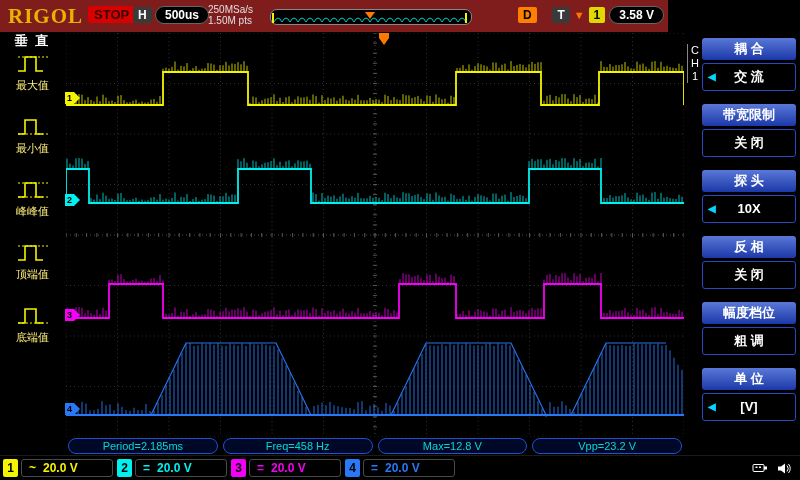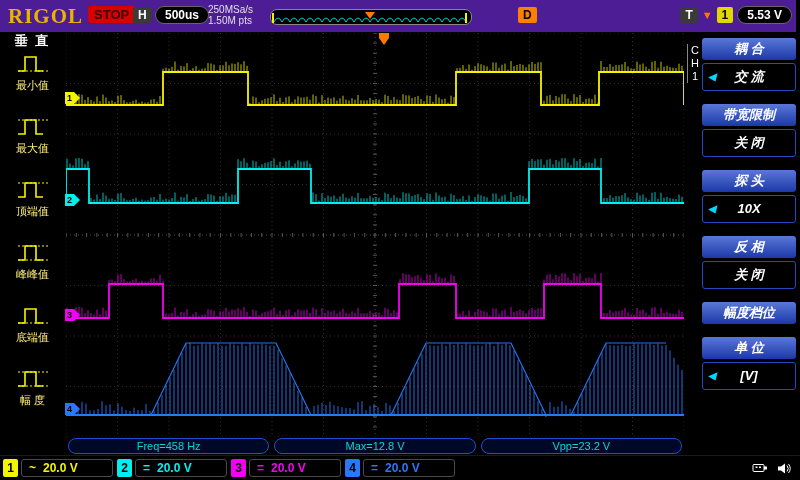--- a/index.html
+++ b/index.html
@@ -1,20 +1,20 @@
 <!DOCTYPE html>
 <html><head>
 <meta charset="utf-8">
 <style>
   html,body{margin:0;padding:0;background:#000;}
   body{width:800px;height:480px;position:relative;overflow:hidden;
        font-family:"Liberation Sans",sans-serif;-webkit-font-smoothing:none;}
 
   
-  .topbar{position:absolute;left:0;top:0;width:796px;height:32px;background:#4c1d95;}
+  .topbar{position:absolute;left:0;top:0;width:668px;height:32px;background:#7f1d1d;}
   .brand{position:absolute;left:8px;top:4px;font:bold 21px "Liberation Serif",serif;color:#e8b400;letter-spacing:1px;}
   .stop{position:absolute;left:88px;top:6px;background:#d80000;color:#3a0000;font-weight:bold;font-size:13px;
         padding:1px 6px;border-radius:3px;}
   .badge{background:#3a3a3a;color:#fff;font-weight:bold;font-size:12px;padding:1px 5px;border-radius:2px;}
   .pill{background:#000;border:1px solid #666;border-radius:9px;color:#fff;font-weight:bold;font-size:12px;padding:1px 9px;}
   .hlabel{position:absolute;left:133px;top:7px;}
   .tbpill{position:absolute;left:155px;top:6px;}
   .rates{position:absolute;left:208px;top:4px;color:#e0e0e0;font-size:10px;line-height:11px;}
   .hpos{position:absolute;left:270px;top:9px;width:200px;height:14px;border:1px solid #888;border-radius:7px;background:#000;}
   .dbadge{position:absolute;left:518px;top:7px;background:#ff8000;color:#000;}
@@ -36,21 +36,21 @@
          line-height:12px;padding-left:2px;clip-path:polygon(0 0,60% 0,100% 50%,60% 100%,0 100%);}
   .measrow{position:absolute;left:3px;top:406px;width:614px;height:16px;display:flex;gap:5px;}
   .mpill{flex:1;background:#000828;border:1px solid #2050d0;border-radius:8px;color:#00d8d8;
          font-size:11px;line-height:14px;text-align:center;white-space:nowrap;overflow:hidden;}
   .mpill.sel{background:#1545d5;border-color:#4878ff;color:#fff;}
 
   
   .rpanel{position:absolute;left:685px;top:32px;width:115px;height:423px;background:#000;}
   .rtab{position:absolute;left:2px;top:12px;color:#fff;font-size:11px;writing-mode:vertical-rl;
         text-orientation:upright;letter-spacing:1px;border-left:1px solid #888;padding-left:1px;}
-  .rgroups{position:absolute;left:17px;top:6px;width:94px;font-style:italic;}
+  .rgroups{position:absolute;left:17px;top:6px;width:94px;}
   .rgroup{margin-bottom:13px;}
   .rlabel{height:22px;line-height:22px;text-align:center;color:#fff;font-weight:bold;font-size:13px;
           background:linear-gradient(#5a78d8,#1c38a8);border-radius:3px;}
   .rvalue{margin-top:3px;height:26px;line-height:26px;text-align:center;color:#fff;font-weight:bold;
           font-size:13px;background:#000;border:1px solid #2848c0;border-radius:3px;position:relative;cursor:pointer;}
   .rarrow{position:absolute;left:5px;top:0;color:#00d8ff;font-size:10px;}
 
   
   .botbar{position:absolute;left:0;top:455px;width:800px;height:25px;background:#000;border-top:1px solid #1a1a1a;
           display:flex;align-items:center;padding-left:3px;box-sizing:border-box;gap:4px;}
@@ -78,57 +78,52 @@
         <line x1="2" y1="1" x2="2" y2="11" stroke="#f4f400" stroke-width="2"></line>
         <line x1="195" y1="1" x2="195" y2="11" stroke="#f4f400" stroke-width="2"></line>
         <polygon points="94,0 104,0 99,7" fill="#ff7800"></polygon>
       </svg>
   </div>
   <span class="badge dbadge">D</span>
   <div class="tgrp">
     <span class="badge">T</span>
     <span class="tarrow">▼</span>
     <span class="tch">1</span>
-    <span class="pill">5.53 V</span>
+    <span class="pill">3.58 V</span>
   </div>
 </div>
 
 <div class="lpanel">
   <div class="ltitle">垂 直</div>
   <div id="left-items">
       <div class="litem"><svg width="36" height="26" viewBox="0 0 36 26">
     <path d="M3 21 h7 v-14 h11 v14 h7" fill="none" stroke="#f4f400" stroke-width="1.6"></path>
+    <path d="M3 7 h30" stroke="#f4f400" stroke-width="1" stroke-dasharray="2 2"></path>
+
+  </svg><span class="lbl">最大值</span></div>
+      <div class="litem"><svg width="36" height="26" viewBox="0 0 36 26">
+    <path d="M3 21 h7 v-14 h11 v14 h7" fill="none" stroke="#f4f400" stroke-width="1.6"></path>
 
     <path d="M3 21 h30" stroke="#f4f400" stroke-width="1" stroke-dasharray="2 2"></path>
   </svg><span class="lbl">最小值</span></div>
-      <div class="litem"><svg width="36" height="26" viewBox="0 0 36 26">
-    <path d="M3 21 h7 v-14 h11 v14 h7" fill="none" stroke="#f4f400" stroke-width="1.6"></path>
-    <path d="M3 7 h30" stroke="#f4f400" stroke-width="1" stroke-dasharray="2 2"></path>
-
-  </svg><span class="lbl">最大值</span></div>
-      <div class="litem"><svg width="36" height="26" viewBox="0 0 36 26">
-    <path d="M3 21 h7 v-14 h11 v14 h7" fill="none" stroke="#f4f400" stroke-width="1.6"></path>
-    <path d="M3 7 h30" stroke="#f4f400" stroke-width="1" stroke-dasharray="2 2"></path>
-
-  </svg><span class="lbl">顶端值</span></div>
       <div class="litem"><svg width="36" height="26" viewBox="0 0 36 26">
     <path d="M3 21 h7 v-14 h11 v14 h7" fill="none" stroke="#f4f400" stroke-width="1.6"></path>
     <path d="M3 7 h30" stroke="#f4f400" stroke-width="1" stroke-dasharray="2 2"></path>
     <path d="M3 21 h30" stroke="#f4f400" stroke-width="1" stroke-dasharray="2 2"></path>
   </svg><span class="lbl">峰峰值</span></div>
       <div class="litem"><svg width="36" height="26" viewBox="0 0 36 26">
     <path d="M3 21 h7 v-14 h11 v14 h7" fill="none" stroke="#f4f400" stroke-width="1.6"></path>
+    <path d="M3 7 h30" stroke="#f4f400" stroke-width="1" stroke-dasharray="2 2"></path>
+
+  </svg><span class="lbl">顶端值</span></div>
+      <div class="litem"><svg width="36" height="26" viewBox="0 0 36 26">
+    <path d="M3 21 h7 v-14 h11 v14 h7" fill="none" stroke="#f4f400" stroke-width="1.6"></path>
 
     <path d="M3 21 h30" stroke="#f4f400" stroke-width="1" stroke-dasharray="2 2"></path>
   </svg><span class="lbl">底端值</span></div>
-      <div class="litem"><svg width="36" height="26" viewBox="0 0 36 26">
-    <path d="M3 21 h7 v-14 h11 v14 h7" fill="none" stroke="#f4f400" stroke-width="1.6"></path>
-    <path d="M3 7 h30" stroke="#f4f400" stroke-width="1" stroke-dasharray="2 2"></path>
-    <path d="M3 21 h30" stroke="#f4f400" stroke-width="1" stroke-dasharray="2 2"></path>
-  </svg><span class="lbl">幅 度</span></div>
     </div>
 </div>
 
 <div class="screen" id="screen">
   <svg id="scope" width="618" height="404">
       <line x1="0.0" y1="0" x2="0.0" y2="404" stroke="#2d2d2d" stroke-dasharray="1 3"></line>
       <line x1="51.5" y1="0" x2="51.5" y2="404" stroke="#2d2d2d" stroke-dasharray="1 3"></line>
       <line x1="103.0" y1="0" x2="103.0" y2="404" stroke="#2d2d2d" stroke-dasharray="1 3"></line>
       <line x1="154.5" y1="0" x2="154.5" y2="404" stroke="#2d2d2d" stroke-dasharray="1 3"></line>
       <line x1="206.0" y1="0" x2="206.0" y2="404" stroke="#2d2d2d" stroke-dasharray="1 3"></line>
@@ -158,20 +153,21 @@
       <path d="M0 285 L43 285 L43 251 L97 251 L97 285 L333 285 L333 251 L390 251 L390 285 L478 285 L478 251 L535 251 L535 285 L618 285" fill="none" stroke="#f400f4" stroke-width="1.8"></path>
       <path d="M0 382L0 379.0M4 382L4 374.9M8 382L8 375.4M12 382L12 377.0M16 382L16 368.8M20 382L20 370.6M24 382L24 377.5M28 382L28 377.2M32 382L32 375.9M36 382L36 368.2M40 382L40 372.4M44 382L44 371.4M48 382L48 377.4M52 382L52 370.1M56 382L56 373.8M60 382L60 377.1M64 382L64 378.0M68 382L68 374.7M72 382L72 377.1M76 382L76 377.3M80 382L80 370.9M84 382L84 378.0M88 382L88 377.2M92 382L92 369.2M96 382L96 362.2M100 382L100 351.9M104 382L104 344.4M108 382L108 336.8M112 382L112 326.6M116 382L116 319.6M120 382L120 310.8M124 382L124 310.0M128 382L128 312.8M132 382L132 312.3M136 382L136 310.4M140 382L140 311.3M144 382L144 310.2M148 382L148 311.8M152 382L152 310.2M156 382L156 312.8M160 382L160 312.7M164 382L164 310.5M168 382L168 311.5M172 382L172 312.6M176 382L176 310.5M180 382L180 312.9M184 382L184 310.0M188 382L188 311.4M192 382L192 311.7M196 382L196 310.9M200 382L200 311.7M204 382L204 312.6M208 382L208 312.9M212 382L212 316.6M216 382L216 325.3M220 382L220 332.4M224 382L224 340.2M228 382L228 349.5M232 382L232 357.5M236 382L236 364.2M240 382L240 373.7M244 382L244 381.0M248 382L248 373.0M252 382L252 371.8M256 382L256 369.5M260 382L260 372.2M264 382L264 368.9M268 382L268 372.2M272 382L272 373.1M276 382L276 374.1M280 382L280 374.8M284 382L284 375.0M288 382L288 376.4M292 382L292 369.1M296 382L296 368.1M300 382L300 377.3M304 382L304 372.8M308 382L308 371.0M312 382L312 374.4M316 382L316 377.9M320 382L320 370.0M324 382L324 372.4M328 382L328 377.8M332 382L332 369.9M336 382L336 360.4M340 382L340 353.7M344 382L344 344.3M348 382L348 335.4M352 382L352 328.8M356 382L356 320.9M360 382L360 311.1M364 382L364 312.4M368 382L368 312.7M372 382L372 312.7M376 382L376 311.2M380 382L380 312.8M384 382L384 310.4M388 382L388 312.0M392 382L392 310.7M396 382L396 312.0M400 382L400 310.4M404 382L404 311.4M408 382L408 312.6M412 382L412 312.3M416 382L416 312.6M420 382L420 311.1M424 382L424 310.1M428 382L428 312.9M432 382L432 310.3M436 382L436 311.8M440 382L440 310.7M444 382L444 312.3M448 382L448 317.5M452 382L452 326.6M456 382L456 333.4M460 382L460 341.8M464 382L464 351.9M468 382L468 358.6M472 382L472 368.1M476 382L476 375.5M480 382L480 384.1M484 382L484 369.1M488 382L488 373.8M492 382L492 373.5M496 382L496 368.3M500 382L500 372.2M504 382L504 375.9M508 382L508 378.8M512 382L512 369.1M516 382L516 360.8M520 382L520 352.5M524 382L524 345.2M528 382L528 334.8M532 382L532 326.6M536 382L536 319.4M540 382L540 311.1M544 382L544 312.0M548 382L548 312.4M552 382L552 312.7M556 382L556 311.9M560 382L560 312.9M564 382L564 312.6M568 382L568 310.5M572 382L572 311.1M576 382L576 311.3M580 382L580 311.1M584 382L584 310.8M588 382L588 312.0M592 382L592 310.7M596 382L596 312.5M600 382L600 312.0M604 382L604 317.4M608 382L608 324.7M612 382L612 331.7M616 382L616 337.0" stroke="#2878f8" stroke-width="1" opacity="0.9"></path>
       <path d="M85 382 L120 310 L210 310 L245 382" fill="none" stroke="#2878f8" stroke-width="1.2" opacity="0.95"></path>
       <path d="M325 382 L360 310 L445 310 L480 382" fill="none" stroke="#2878f8" stroke-width="1.2" opacity="0.95"></path>
       <path d="M505 382 L540 310 L600 310 " fill="none" stroke="#2878f8" stroke-width="1.2" opacity="0.95"></path>
       <path d="M0 382 L618 382" stroke="#2878f8" stroke-width="1.8"></path>
       <rect x="313" y="0" width="10" height="5" fill="#ff7800"></rect>
       <polygon points="313,5 323,5 318,12" fill="#ff7800"></polygon>
     </svg>
   <div class="measrow" id="meas-row">
+      <div class="mpill">Period=2.185ms</div>
       <div class="mpill">Freq=458 Hz</div>
       <div class="mpill">Max=12.8 V</div>
       <div class="mpill">Vpp=23.2 V</div>
     </div>
 <div class="chtab" style="top: 60px; background: rgb(244, 244, 0);">1</div>
     <div class="chtab" style="top: 162px; background: rgb(0, 240, 240);">2</div>
     <div class="chtab" style="top: 277px; background: rgb(244, 0, 244);">3</div>
     <div class="chtab" style="top: 371px; background: rgb(40, 120, 248);">4</div>
   </div>
 
@@ -189,20 +185,21 @@
       <div class="rgroup">
         <div class="rlabel">探 头</div>
         <div class="rvalue"><span class="rarrow">◀</span><span>10X</span></div>
       </div>
       <div class="rgroup">
         <div class="rlabel">反 相</div>
         <div class="rvalue"><span>关 闭</span></div>
       </div>
       <div class="rgroup">
         <div class="rlabel">幅度档位</div>
+        <div class="rvalue"><span>粗 调</span></div>
       </div>
       <div class="rgroup">
         <div class="rlabel">单 位</div>
         <div class="rvalue"><span class="rarrow">◀</span><span>[V]</span></div>
       </div>
     </div>
 </div>
 
 <div class="botbar">
   <span id="ch-bar" style="display:flex;gap:4px;">

